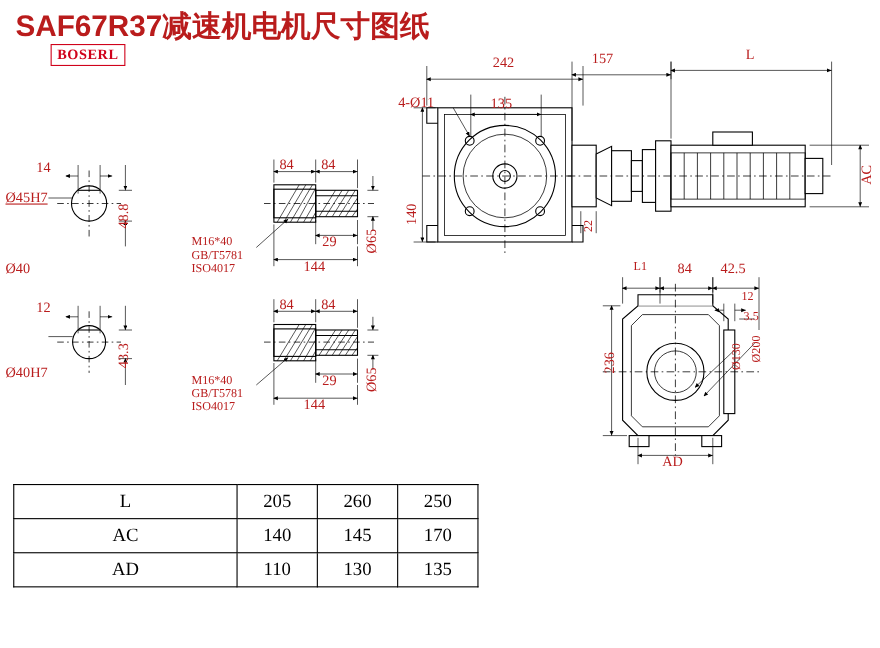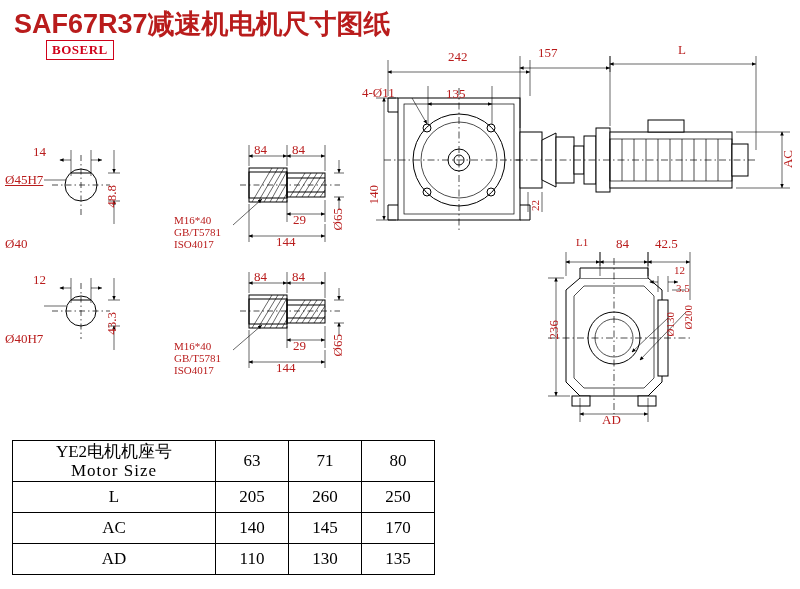--- a/index.html
+++ b/index.html
@@ -368,29 +368,20 @@
 <div class="abs lbl lbl-sm" style="left:674px;top:264px;">12</div>
 <div class="abs lbl lbl-sm" style="left:676px;top:282px;">3.5</div>
 <div class="abs lbl vert" style="left:546px;top:320px;">236</div>
 <div class="abs lbl vert lbl-sm" style="left:664px;top:312px;">Ø130</div>
 <div class="abs lbl vert lbl-sm" style="left:682px;top:305px;">Ø200</div>
 <div class="abs lbl" style="left:602px;top:412px;">AD</div>
 
 <table id="spec-table">
   <tbody>
     <tr>
-      <td class="c0">
-        <div class="hdr-cn">YE2电机机座号</div>
-        <div class="hdr-en">Motor Size</div>
-      </td>
-      <td class="cx">63</td>
-      <td class="cx">71</td>
-      <td class="cx">80</td>
-    </tr>
-    <tr>
       <td class="c0">L</td>
       <td class="cx">205</td>
       <td class="cx">260</td>
       <td class="cx">250</td>
     </tr>
     <tr>
       <td class="c0">AC</td>
       <td class="cx">140</td>
       <td class="cx">145</td>
       <td class="cx">170</td>

